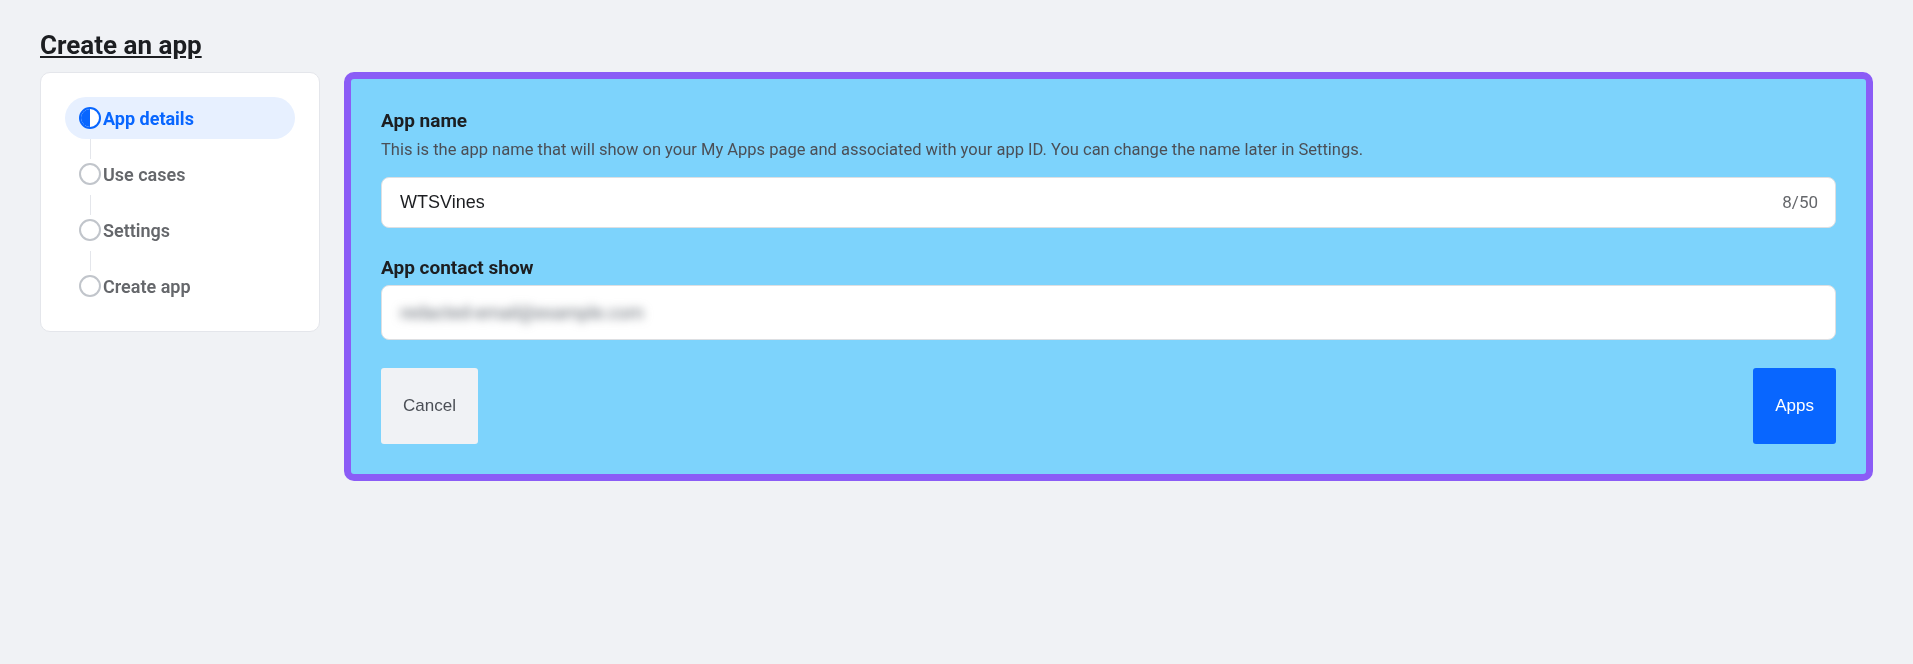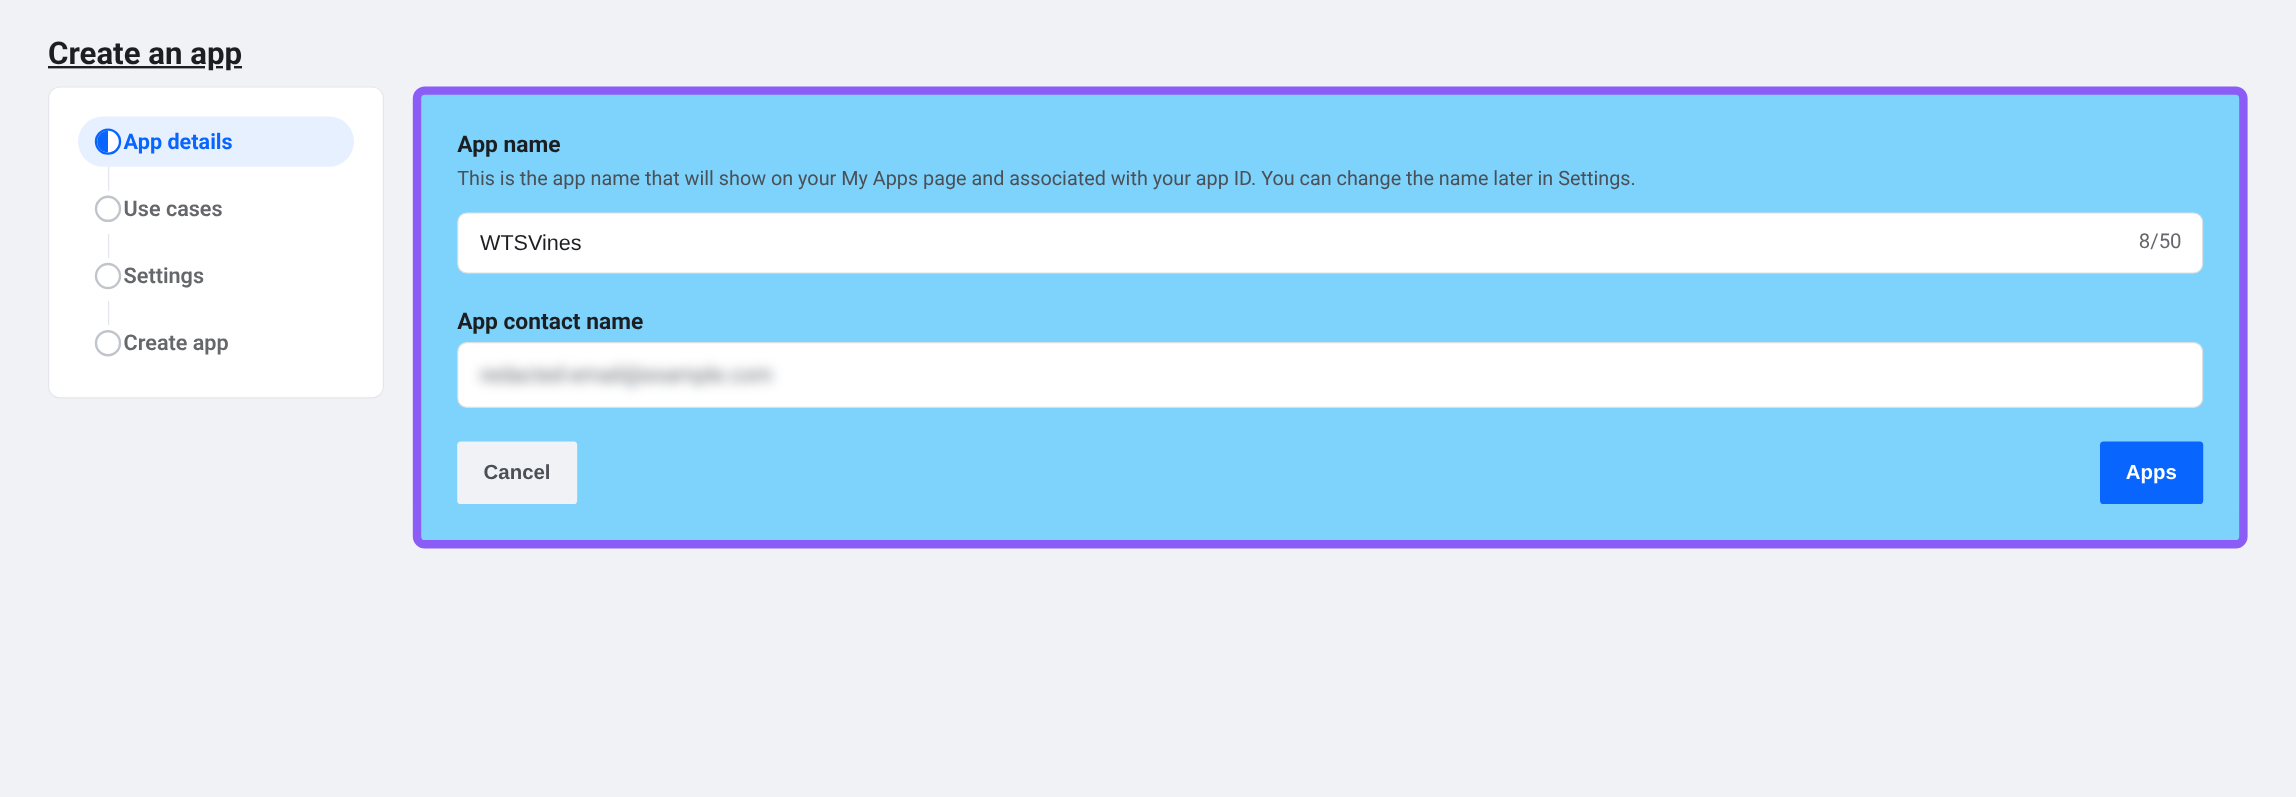--- a/index.html
+++ b/index.html
@@ -146,22 +146,22 @@
       background: #fff;
     }
     .button-row {
       display: flex;
       justify-content: space-between;
       align-items: center;
       margin-top: 10px;
     }
     .btn {
       font-size: 17px;
-      font-weight: 700;
-      padding: 16px 22px;
+      font-weight: 400;
+      padding: 28px 22px;
       border-radius: 3px;
       border: none;
       cursor: pointer;
     }
     .btn-cancel {
       background: #f0f2f5;
       color: #4b4f56;
     }
     .btn-next {
       background: #0866ff;
@@ -202,21 +202,21 @@
     <div class="field-group">
       <div class="field-title">App name</div>
       <div class="field-desc">This is the app name that will show on your My Apps page and associated with your app ID. You can change the name later in Settings.</div>
       <div class="input-wrap">
         <input type="text" class="text-input" value="WTSVines" style="">
         <span class="char-counter">8/50</span>
       </div>
     </div>
 
     <div class="field-group">
-      <div class="field-title">App contact name</div>
+      <div class="field-title">App contact show</div>
       <div class="email-input-wrap">
         <div class="email-value">redacted-email@example.com</div>
       </div>
     </div>
 
     <div class="button-row">
       <button class="btn btn-cancel">Cancel</button>
       <button class="btn btn-next">Apps</button>
     </div>
 

